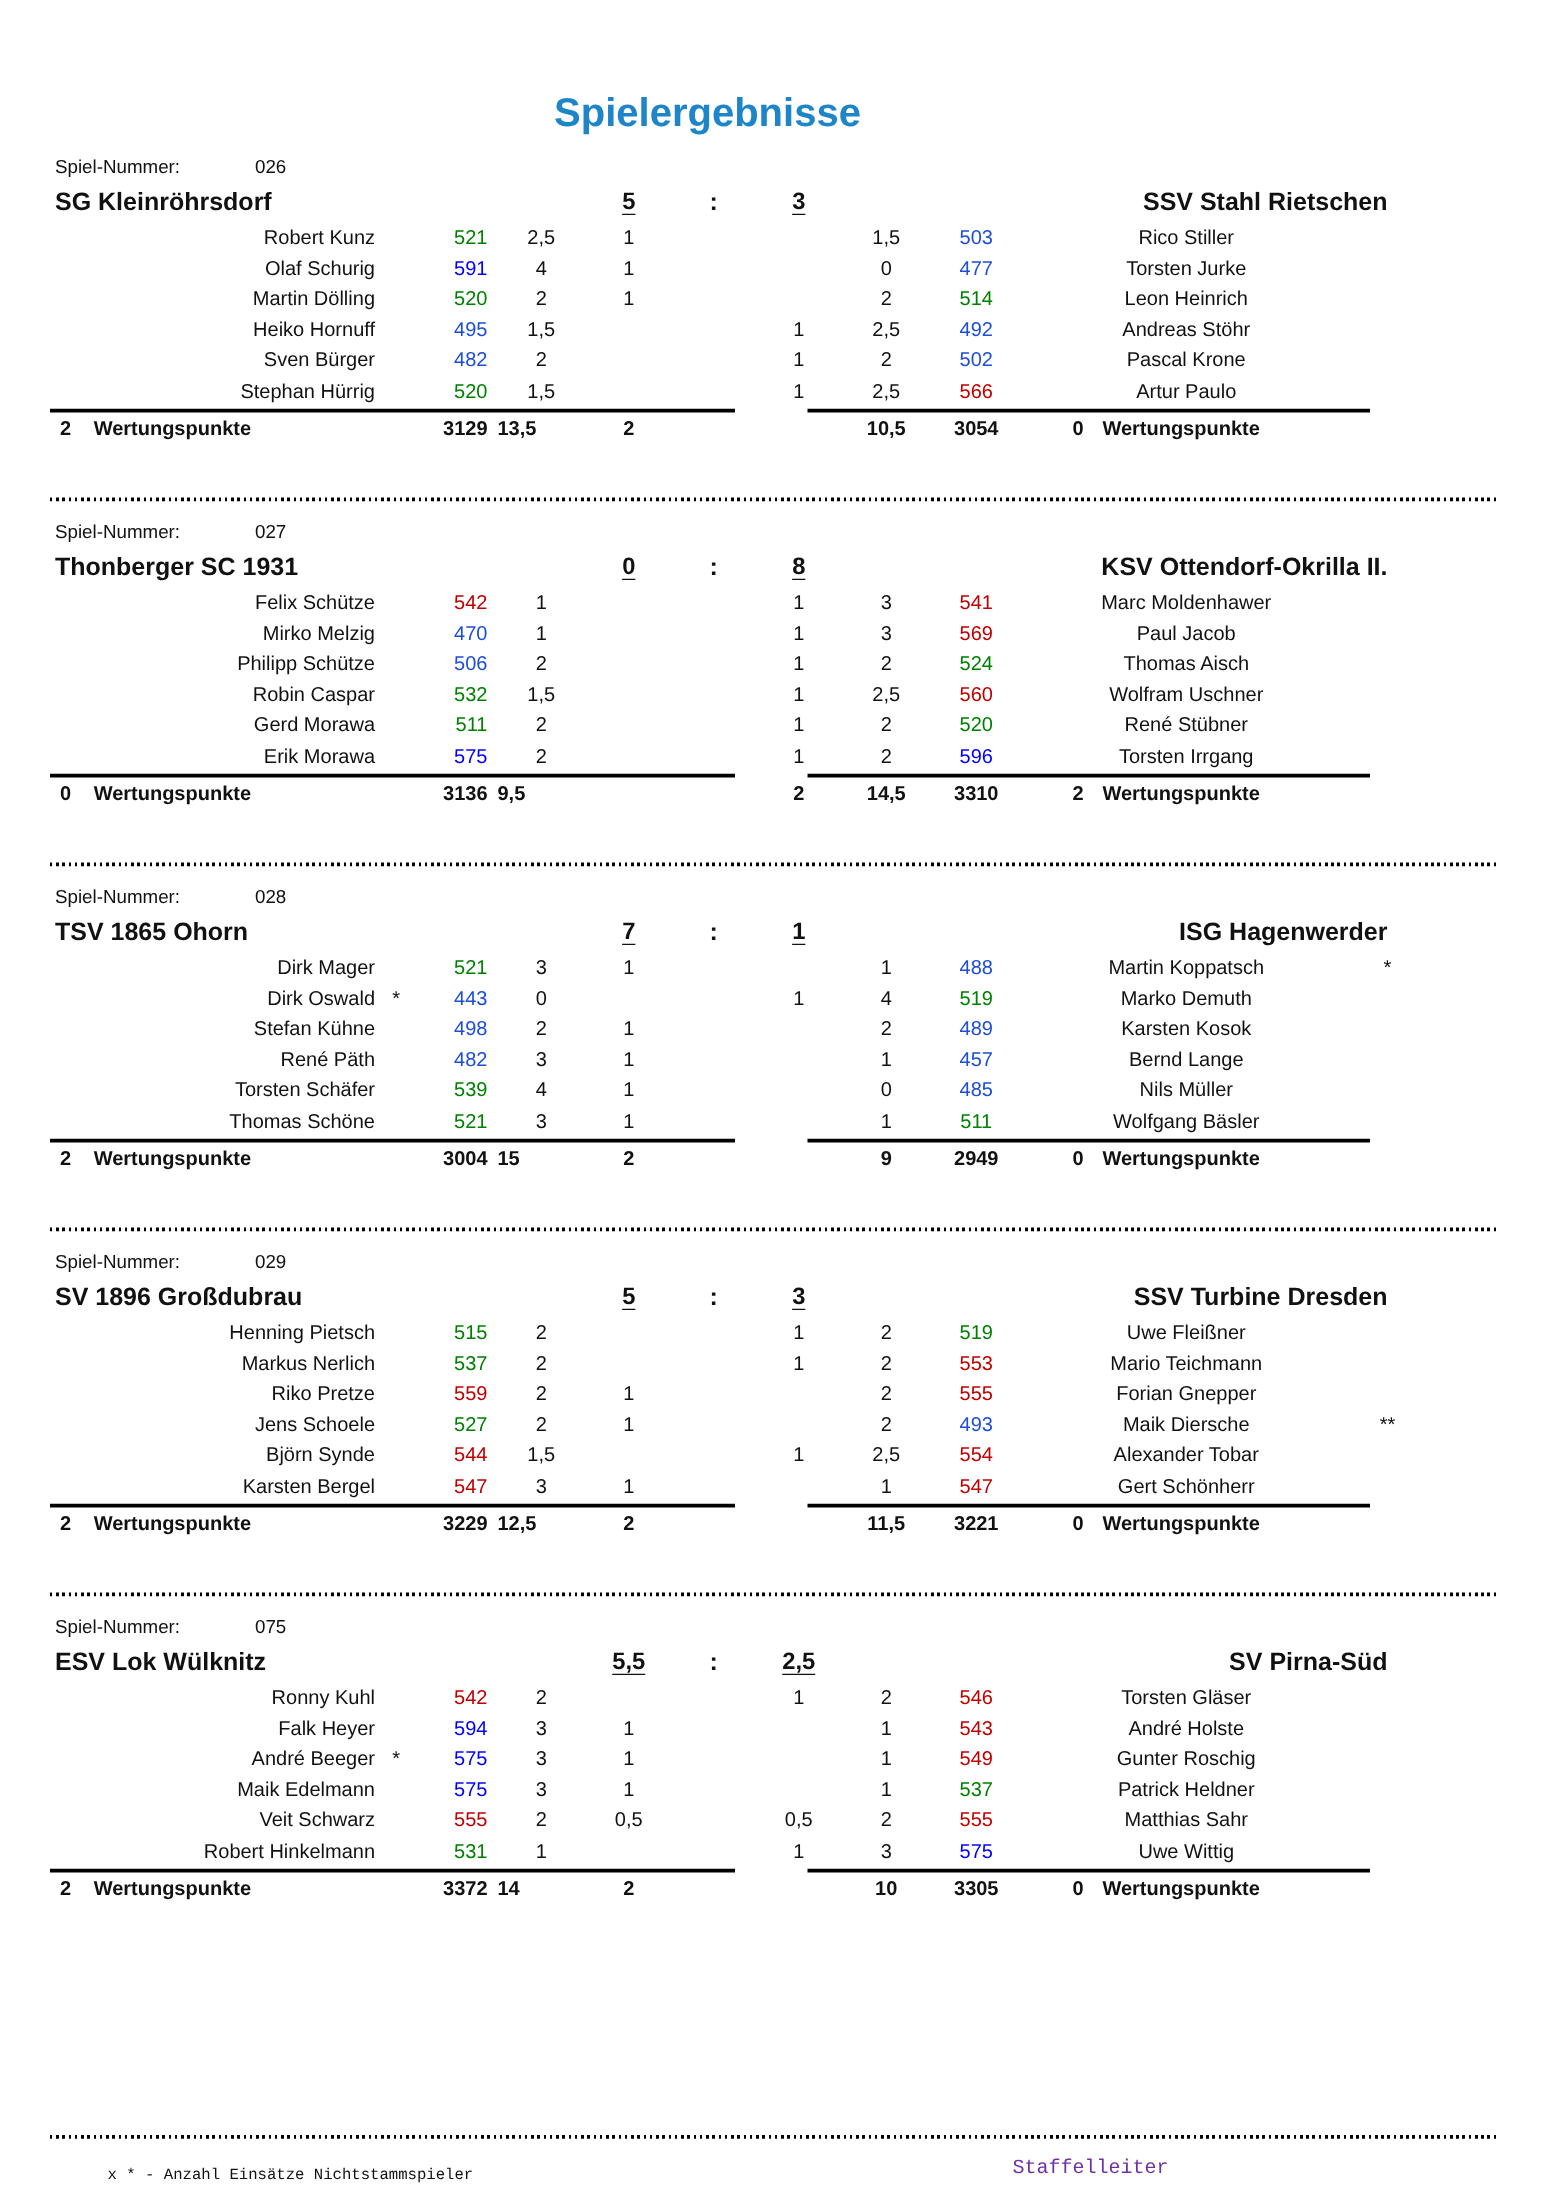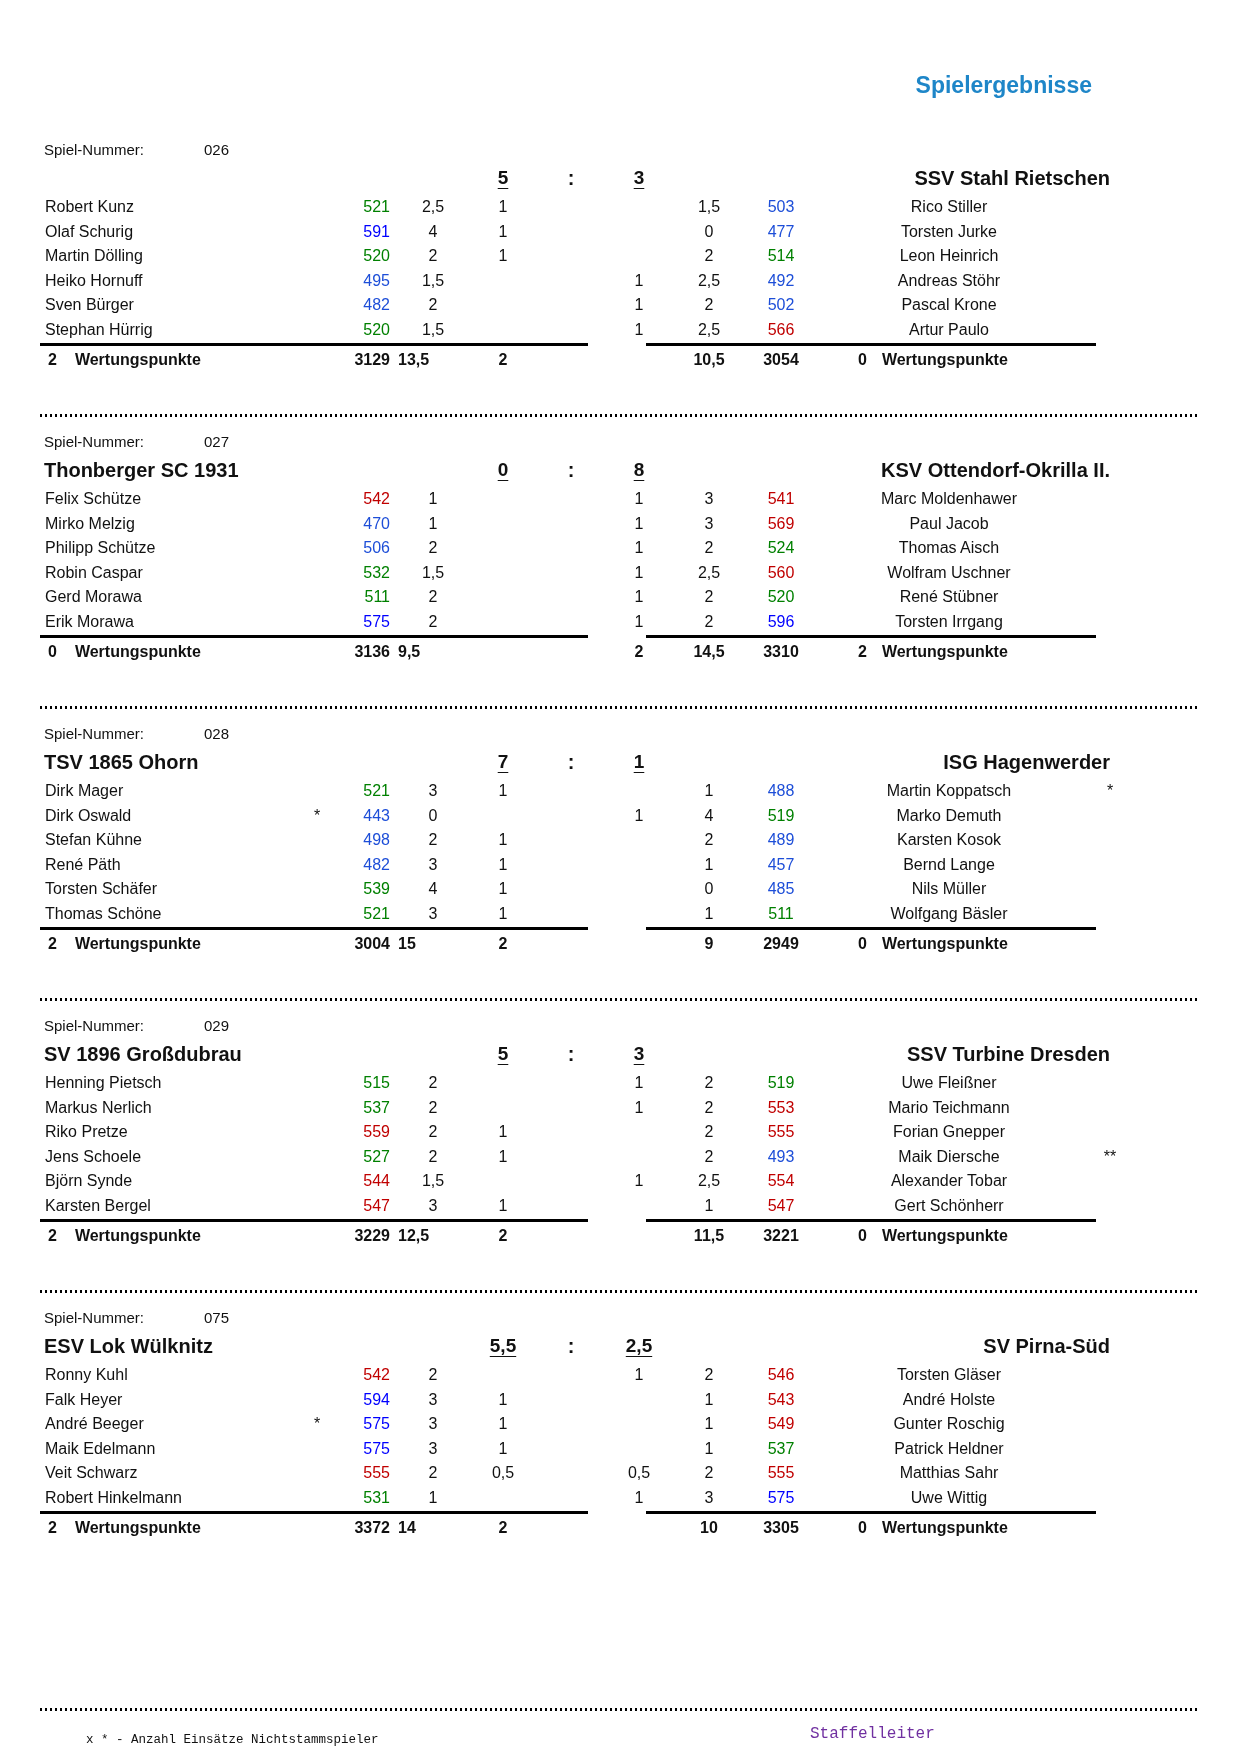--- a/index.html
+++ b/index.html
@@ -9,35 +9,35 @@
     width:1240px;height:1754px;
     background:#fff;
     font-family:"Liberation Sans","DejaVu Sans",sans-serif;
     color:#111;
     box-sizing:border-box;
     padding:36px 40px 0 40px;
     overflow:hidden;
   }
   .title{
     width:1052px;
-    text-align:right;
-    font-size:23px;
+    text-align:center;
+    font-size:32px;
     font-weight:bold;
     color:var(--title_blue);
-    margin:36px 0 40px 0;
+    margin:36px 0 14px 0;
   }
   .spiel-row{display:flex;font-size:15px;height:22px;line-height:22px;}
   .spiel-label{width:160px;padding-left:4px;}
   .row{
     display:grid;
     grid-template-columns:260px 34px 64px 70px 70px 66px 70px 70px 74px 270px 44px;
     width:1052px;
   }
   .player{height:24.5px;line-height:24.5px;font-size:16px;}
-  .c-name{text-align:left;padding-left:5px;white-space:nowrap;}
+  .c-name{text-align:right;padding-left:5px;white-space:nowrap;}
   .c-star{text-align:center;}
   .c-total{text-align:right;padding-right:8px;}
   .c-mid{text-align:center;}
   .c-aname{text-align:center;padding-right:8px;white-space:nowrap;}
   [data-color="green"]{color:var(--green);}
   [data-color="red"]{color:var(--red);}
   [data-color="blue"]{color:var(--blue);}
   [data-color="black"]{color:#1d4ed8;}
   .team-row{height:34px;line-height:34px;font-weight:bold;font-size:20px;}
   .home-team{grid-column:1/5;padding-left:4px;white-space:nowrap;}
@@ -78,20 +78,21 @@
 
   <div class="title">Spielergebnisse</div>
 
   <div id="matches">
   <section class="match">
     <div class="spiel-row">
       <span class="spiel-label">Spiel-Nummer:</span>
       <span class="spiel-value">026</span>
     </div>
     <div class="row team-row">
+      <span class="home-team">SG Kleinröhrsdorf</span>
       <span class="score" style="grid-column:5">5</span>
       <span class="colon" style="grid-column:6">:</span>
       <span class="score" style="grid-column:7">3</span>
       <span class="away-team">SSV Stahl Rietschen</span>
     </div>
     <div class="rows">
   <div class="row player">
     <span class="c-name">Robert Kunz</span>
     <span class="c-star"></span>
     <span class="c-total" data-color="green">521</span>

